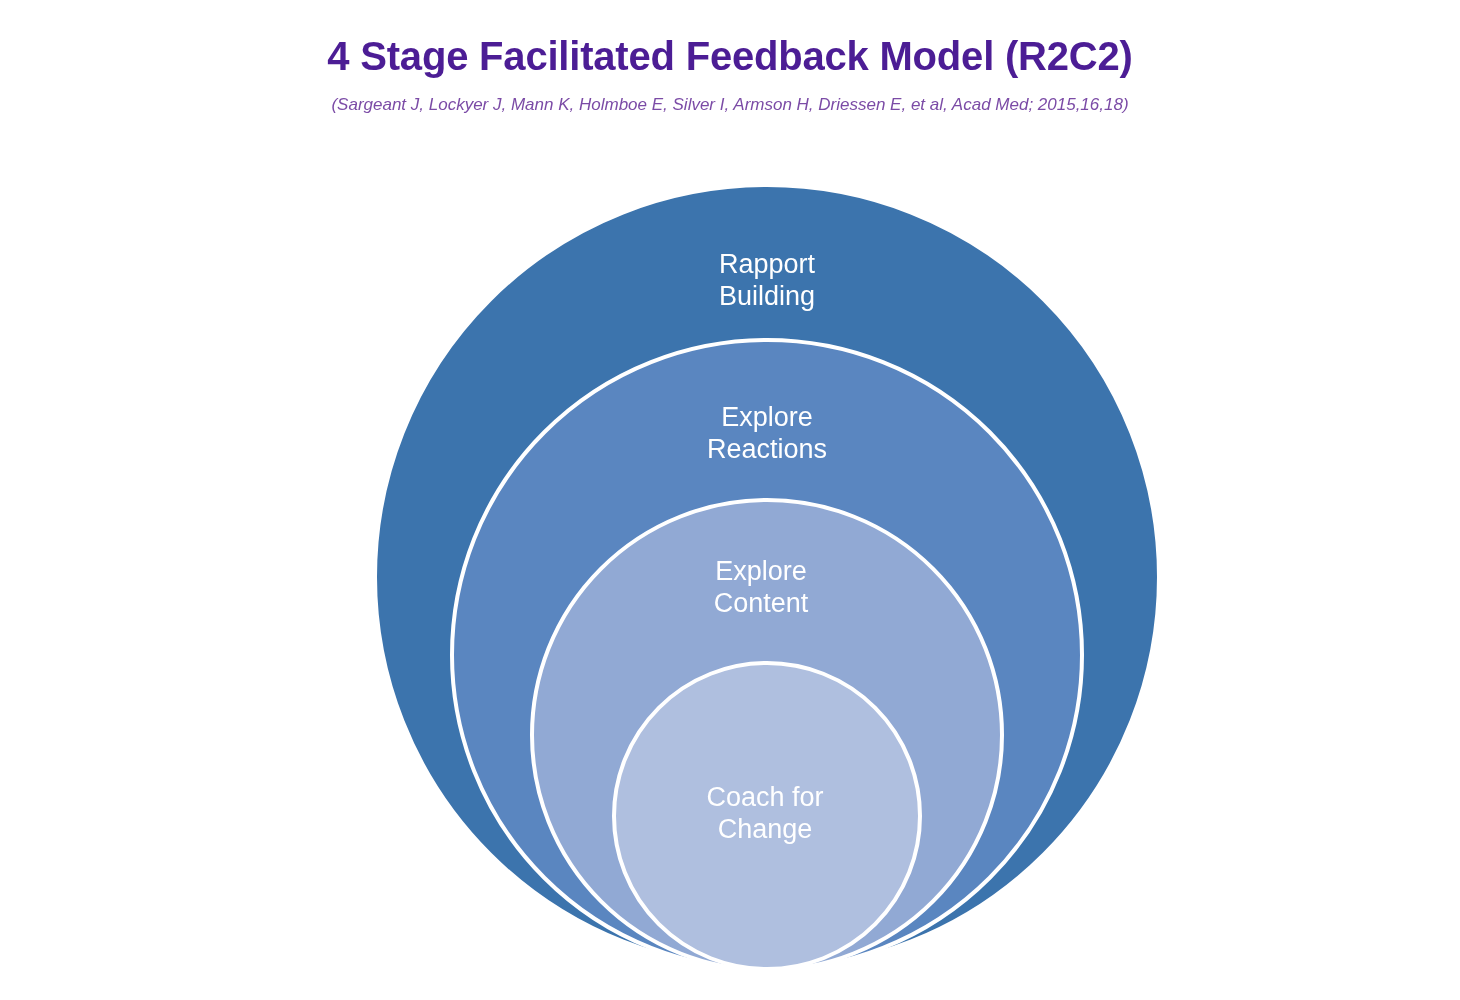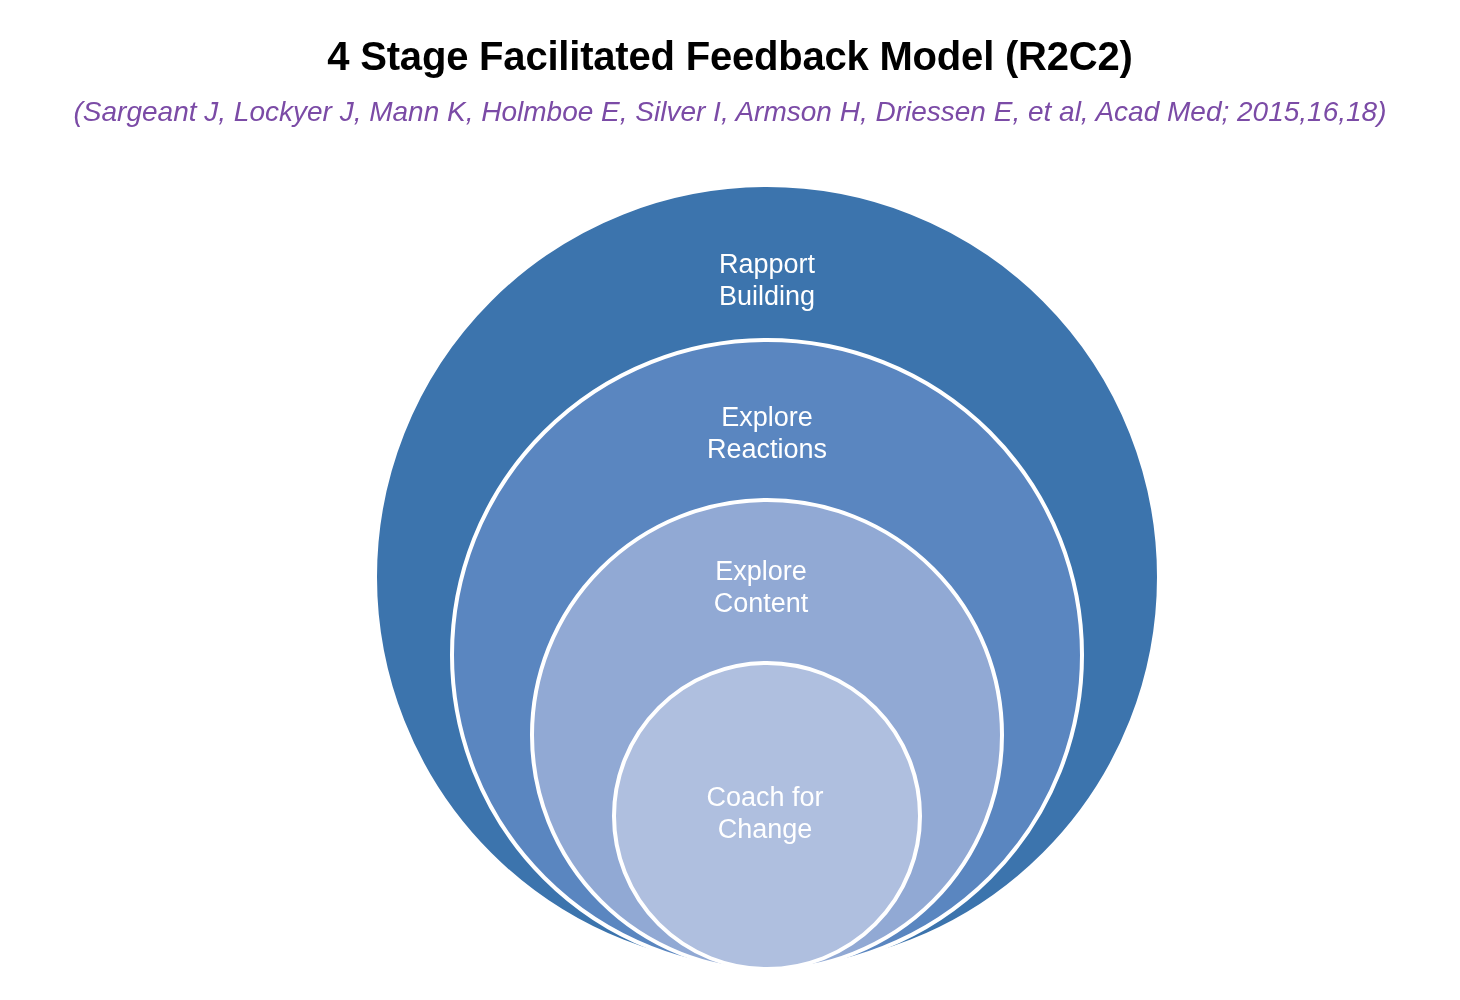--- a/index.html
+++ b/index.html
@@ -37,21 +37,21 @@
     font-size: 40px;
     font-weight: bold;
     color: #7b2d91;
     letter-spacing: -0.2px;
     line-height: 1.12;
     margin: 0;
     white-space: nowrap;
   }
   .slide-citation {
     font-family: "Liberation Sans", sans-serif;
-    font-size: 28px;
+    font-size: 17px;
     font-style: italic;
     font-weight: normal;
     color: #7b4ba6;
     line-height: 1.2;
     margin: 16px 0 0 0;
     white-space: nowrap;
   }
 
   
   .diagram-wrap {
@@ -75,21 +75,21 @@
     text-anchor: middle;
     dominant-baseline: middle;
   }
 </style>
 </head>
 <body>
 
 <div id="slide" style="background: rgb(255, 255, 255);">
 
   <div class="header">
-    <h1 class="slide-title" style="color: #000000;">4 Stage Facilitated Feedback Model (R2C2)</h1>
+    <h1 class="slide-title" style="color: #4c1d95;">4 Stage Facilitated Feedback Model (R2C2)</h1>
     <p class="slide-citation" style="color: rgb(123, 75, 166);">(Sargeant J, Lockyer J, Mann K, Holmboe E, Silver I, Armson H, Driessen E, et al, Acad Med; 2015,16,18)</p>
   </div>
 
   <div class="diagram-wrap">
     <svg class="venn" viewBox="0 0 1460 1000" xmlns="http://www.w3.org/2000/svg">
 
       <circle id="c1" cx="732" cy="577" r="392" fill="#3c74ad" stroke="#ffffff" stroke-width="4"></circle>
 
       <circle id="c2" cx="732" cy="655" r="315" fill="#5a86c0" stroke="#ffffff" stroke-width="4"></circle>
 

